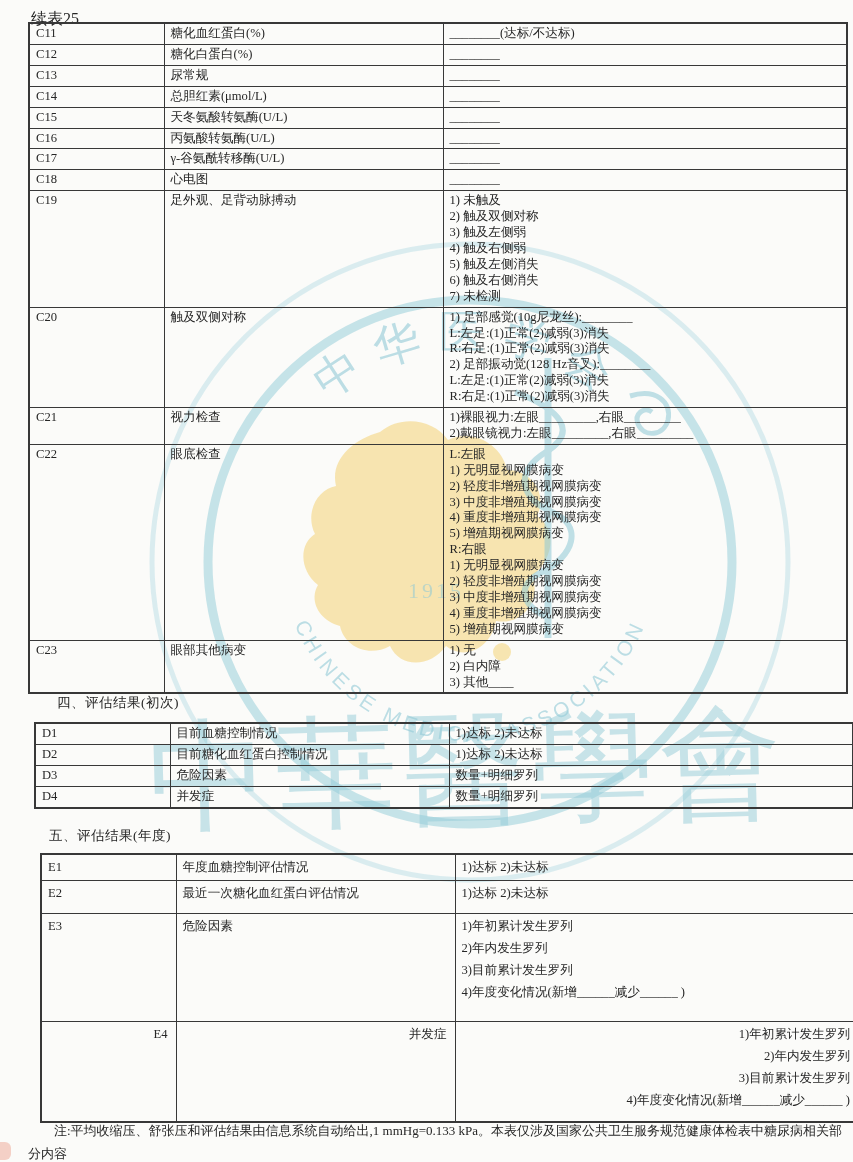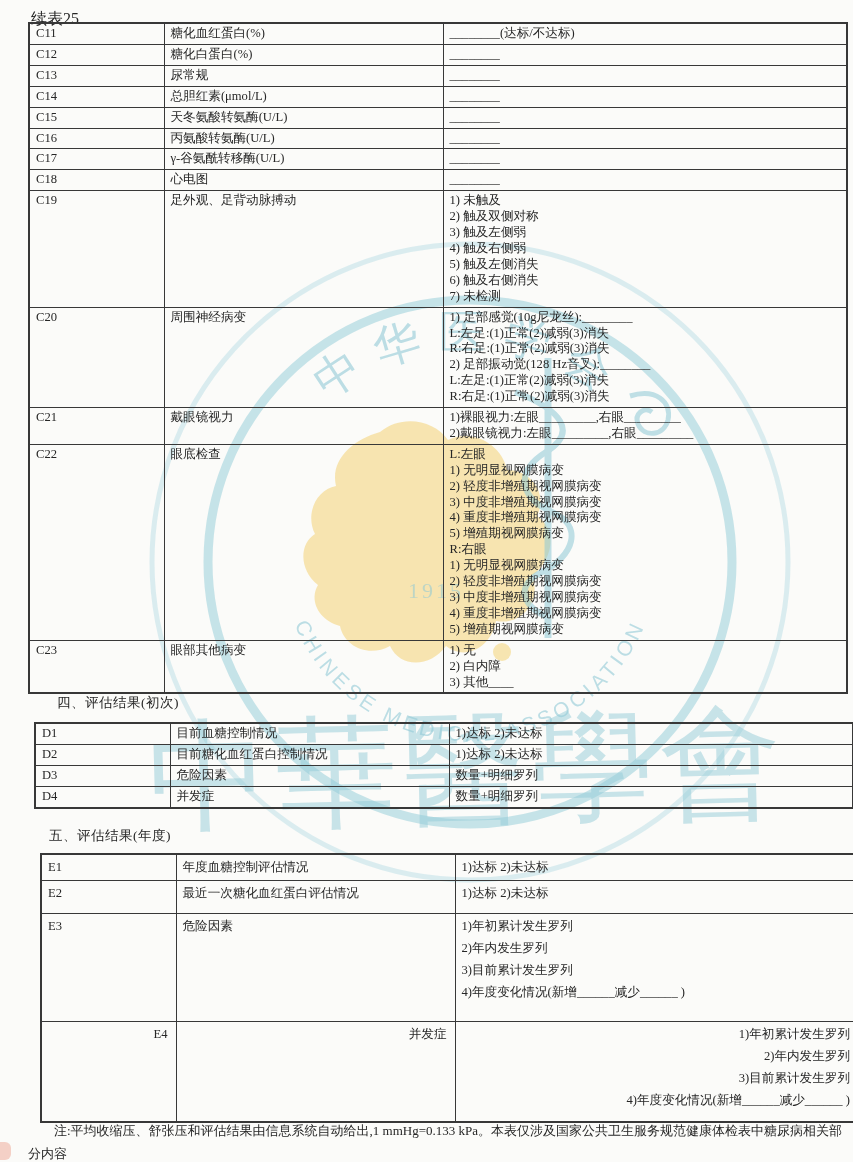--- a/index.html
+++ b/index.html
@@ -142,31 +142,31 @@
         <td>1) 未触及
 2) 触及双侧对称
 3) 触及左侧弱
 4) 触及右侧弱
 5) 触及左侧消失
 6) 触及右侧消失
 7) 未检测</td>
       </tr>
       <tr>
         <td>C20</td>
-        <td>周围神经病变</td>
+        <td>触及双侧对称</td>
         <td>1) 足部感觉(10g尼龙丝):________
 L:左足:(1)正常(2)减弱(3)消失
 R:右足:(1)正常(2)减弱(3)消失
 2) 足部振动觉(128 Hz音叉):________
 L:左足:(1)正常(2)减弱(3)消失
 R:右足:(1)正常(2)减弱(3)消失</td>
       </tr>
       <tr>
         <td>C21</td>
-        <td>戴眼镜视力</td>
+        <td>视力检查</td>
         <td>1)裸眼视力:左眼_________,右眼_________
 2)戴眼镜视力:左眼_________,右眼_________</td>
       </tr>
       <tr>
         <td>C22</td>
         <td>眼底检查</td>
         <td>L:左眼
 1) 无明显视网膜病变
 2) 轻度非增殖期视网膜病变
 3) 中度非增殖期视网膜病变

